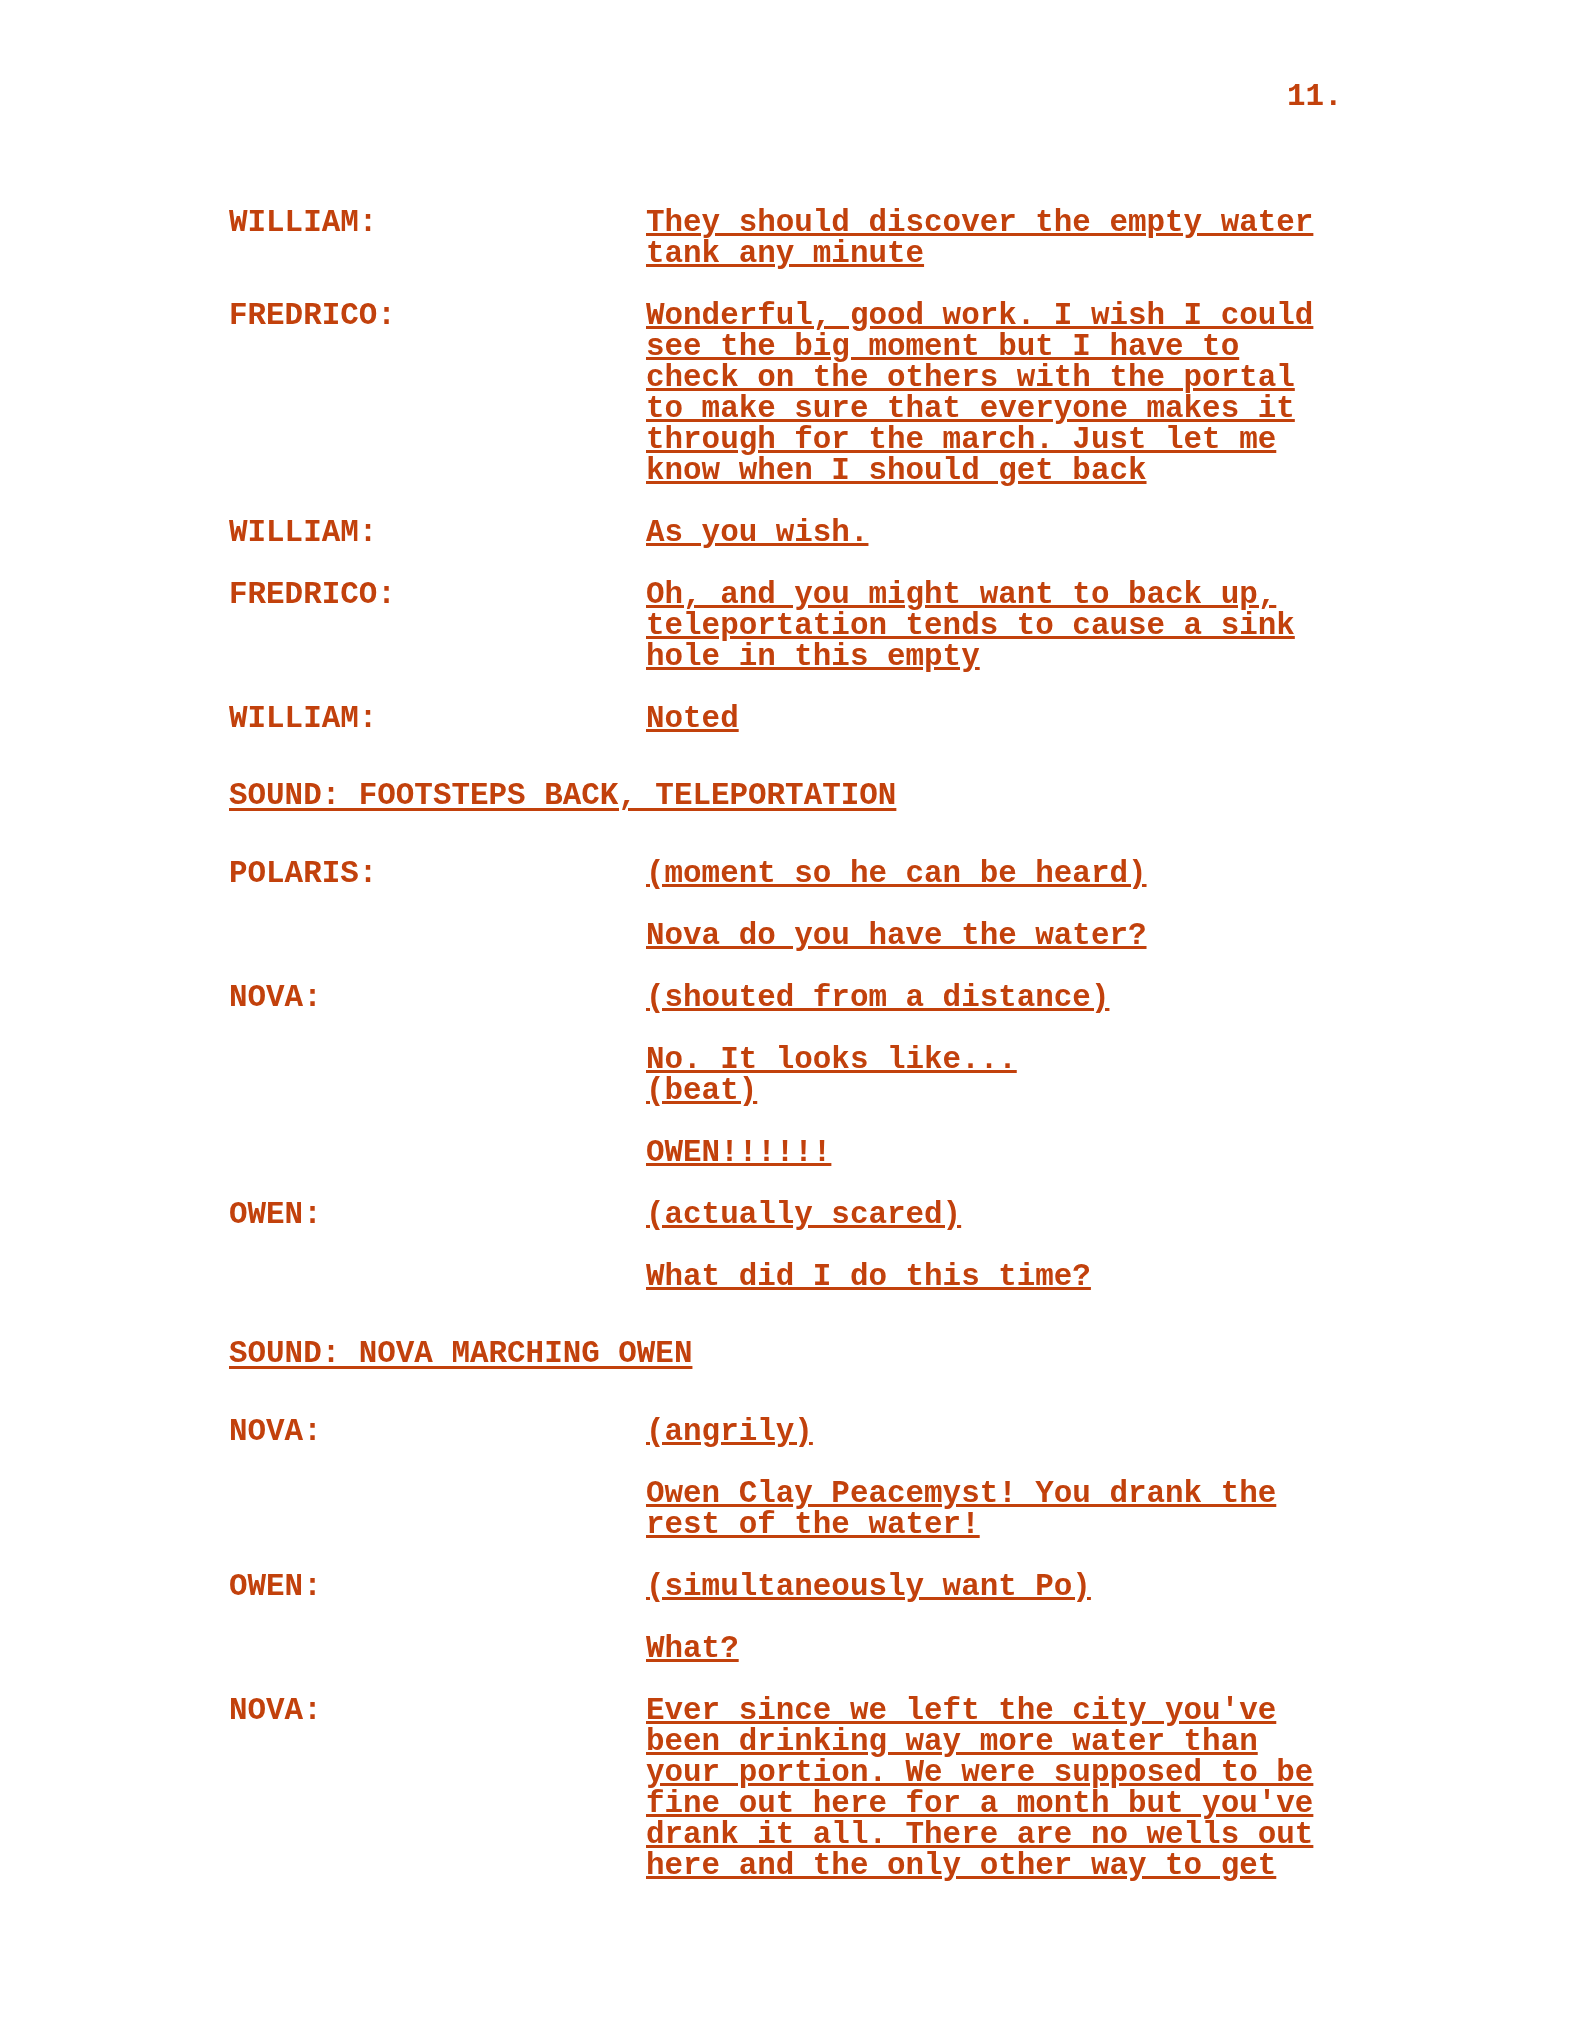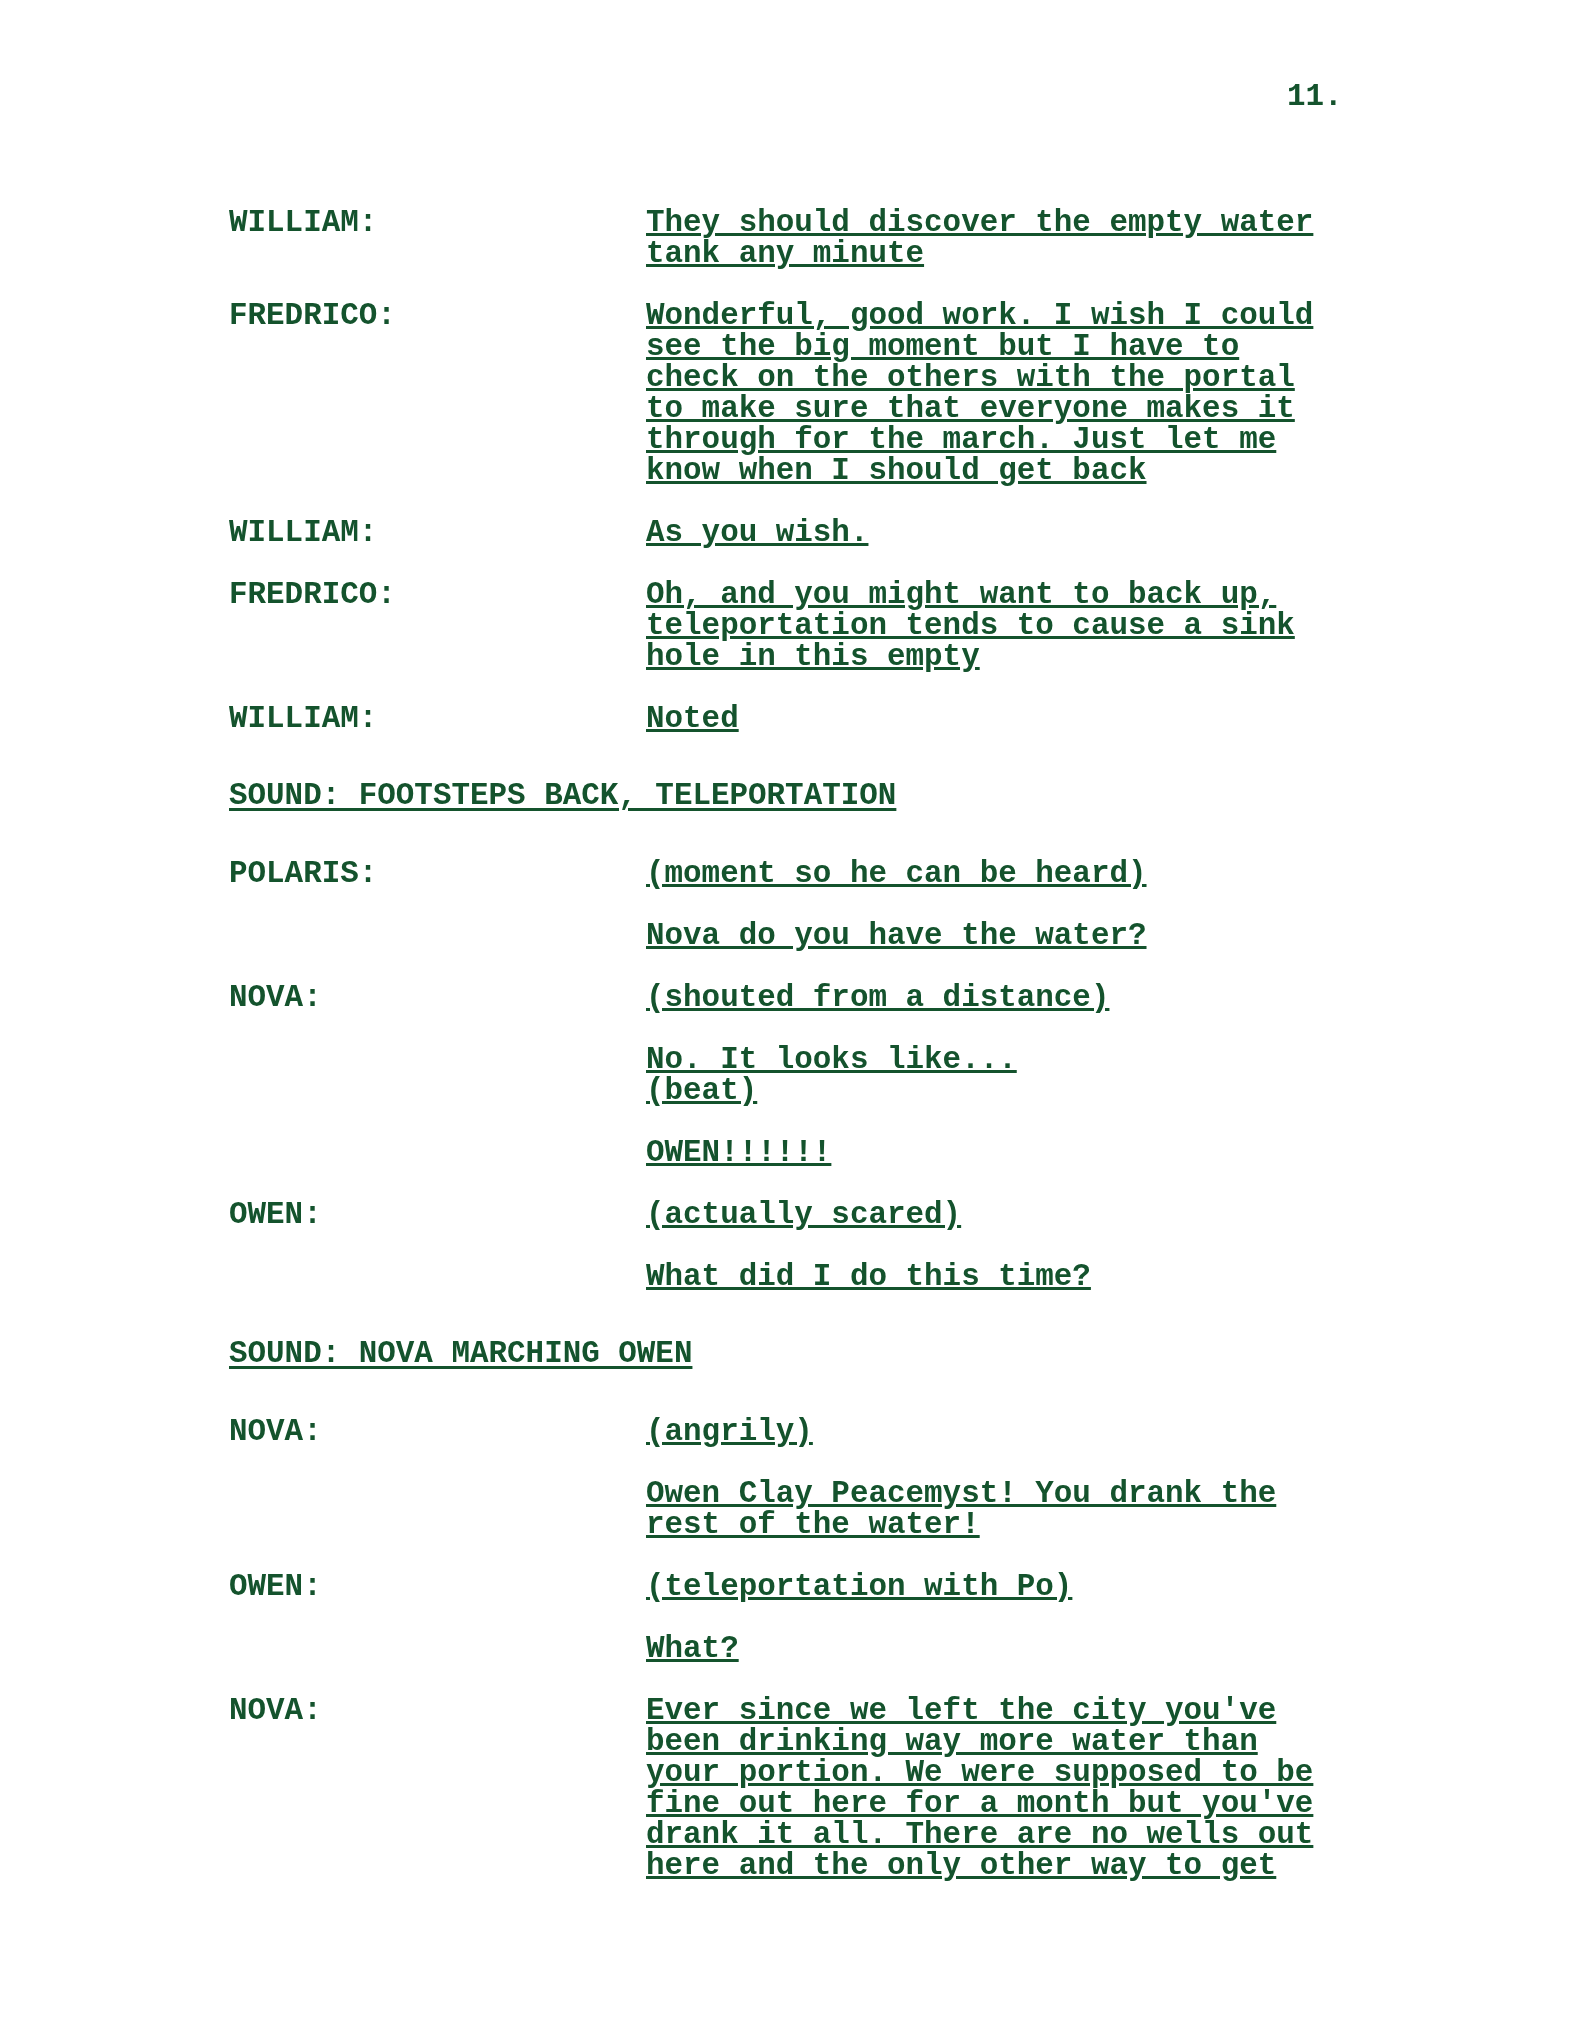--- a/index.html
+++ b/index.html
@@ -6,21 +6,21 @@
     margin: 0;
     padding: 0;
     background: #e8e8e8;
   }
   .page {
     position: relative;
     width: 1576px;
     height: 2040px;
     margin: 0 auto;
     background: #ffffff;
-    color: #14532d;
+    color: #c2410c;
     font-family: "Liberation Mono", "DejaVu Sans Mono", monospace;
     font-weight: 700;
     font-size: 30.9px;
     line-height: 31px;
     overflow: hidden;
   }
   .page-number {
     position: absolute;
     left: 1287px;
     top: 81px;
@@ -129,21 +129,21 @@
   <div class="row" style="top:1400px">
     <div class="char-name">NOVA:</div>
     <div class="dialogue">(angrily)
 
 Owen Clay Peacemyst! You drank the
 rest of the water!</div>
   </div>
 
   <div class="row" style="top:1555px">
     <div class="char-name">OWEN:</div>
-    <div class="dialogue">(teleportation with Po)
+    <div class="dialogue">(simultaneously want Po)
 
 What?</div>
   </div>
 
   <div class="row" style="top:1679px">
     <div class="char-name">NOVA:</div>
     <div class="dialogue">Ever since we left the city you've
 been drinking way more water than
 your portion. We were supposed to be
 fine out here for a month but you've

